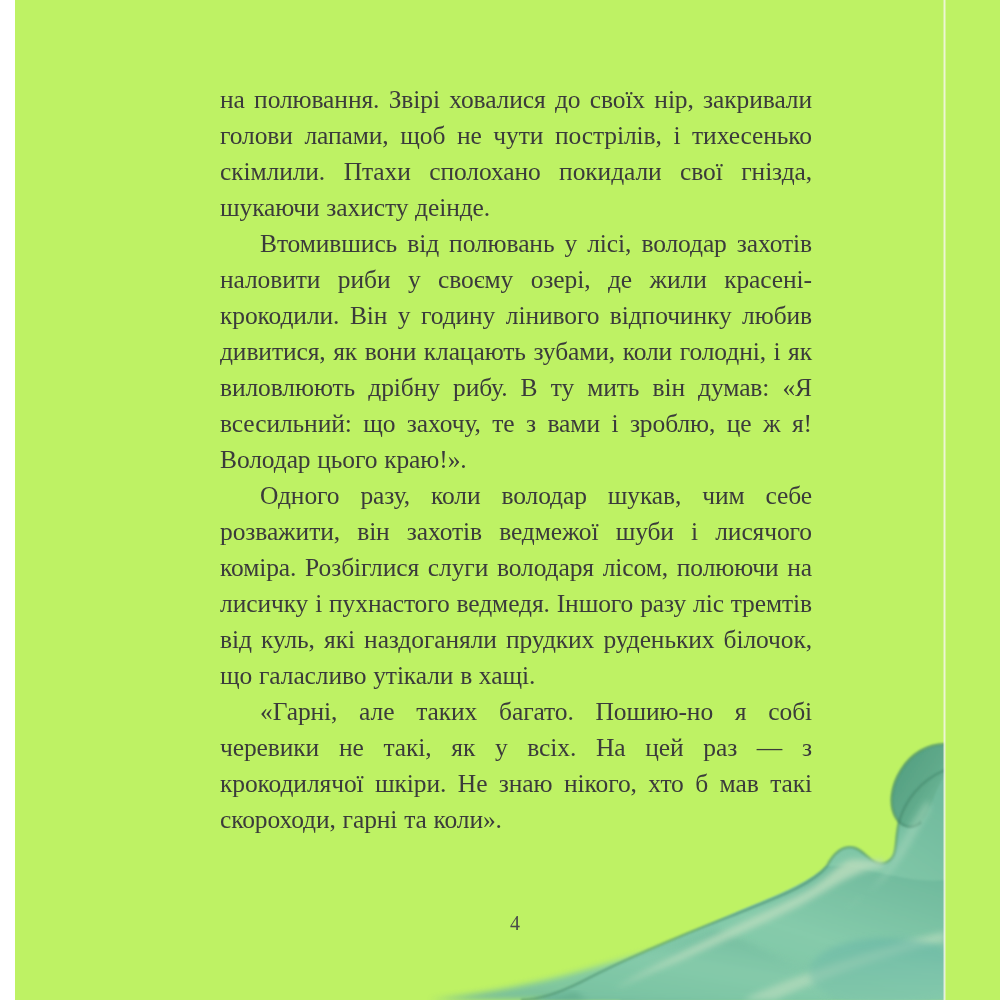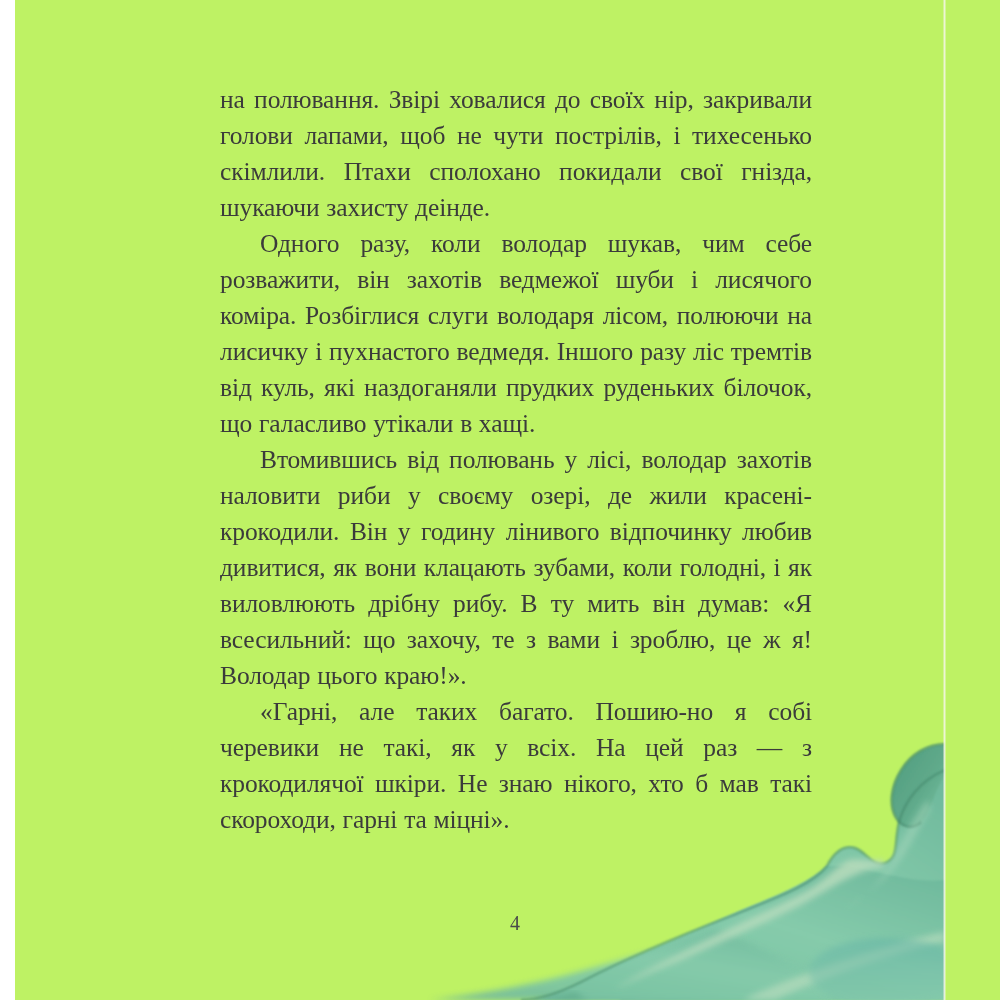--- a/index.html
+++ b/index.html
@@ -207,20 +207,20 @@
           C 842 900, 862 888, 876 872
           C 892 854, 904 828, 916 808 Z"></path>
       </g>
     </svg>
 
     <div class="page-edge"></div>
   </div>
 
   <div class="text-column">
     <p class="para first">на полювання. Звірі ховалися до своїх нір, закривали голови лапами, щоб не чути пострілів, і тихесенько скімлили. Птахи сполохано покидали свої гнізда, шукаючи захисту деінде.</p>
+    <p class="para">Втомившись від полювань у лісі, володар захотів наловити риби у своєму озері, де жили красені-крокодили. Він у годину лінивого відпочинку любив дивитися, як вони клацають зубами, коли голодні, і як виловлюють дрібну рибу. В ту мить він думав: «Я всесильний: що захочу, те з вами і зроблю, це ж я! Володар цього краю!».</p>
     <p class="para">Одного разу, коли володар шукав, чим себе розважити, він захотів ведмежої шуби і лисячого коміра. Розбіглися слуги володаря лісом, полюючи на лисичку і пухнастого ведмедя. Іншого разу ліс тремтів від куль, які наздоганяли прудких руденьких білочок, що галасливо утікали в хащі.</p>
-    <p class="para">Втомившись від полювань у лісі, володар захотів наловити риби у своєму озері, де жили красені-крокодили. Він у годину лінивого відпочинку любив дивитися, як вони клацають зубами, коли голодні, і як виловлюють дрібну рибу. В ту мить він думав: «Я всесильний: що захочу, те з вами і зроблю, це ж я! Володар цього краю!».</p>
-    <p class="para">«Гарні, але таких багато. Пошию-но я собі черевики не такі, як у всіх. На цей раз — з крокодилячої шкіри. Не знаю нікого, хто б мав такі скороходи, гарні та міцні».</p>
+    <p class="para">«Гарні, але таких багато. Пошию-но я собі черевики не такі, як у всіх. На цей раз — з крокодилячої шкіри. Не знаю нікого, хто б мав такі скороходи, гарні та коли».</p>
   </div>
 
   <div class="folio">4</div>
 
 </div>
 
 </body></html>

